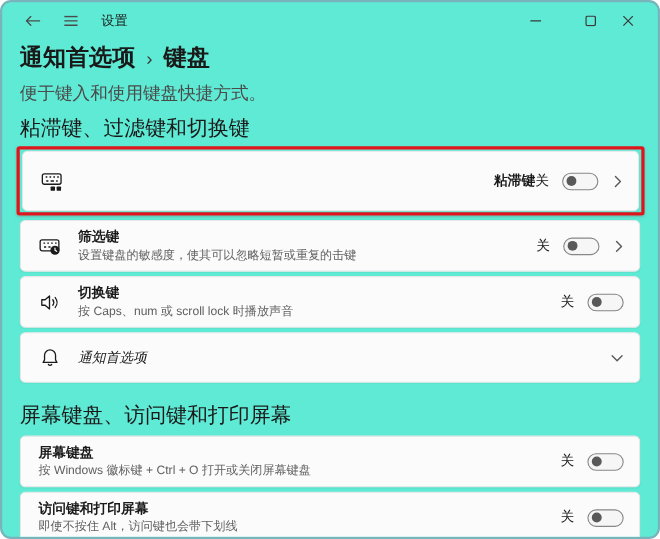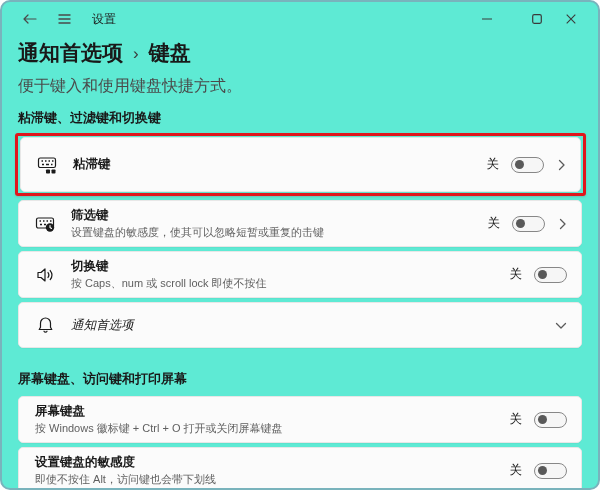--- a/index.html
+++ b/index.html
@@ -26,21 +26,21 @@
   .win-ctrls{ display:flex; align-items:center; }
   .win-ctrls .tb-btn{ width:34px; }
   .win-ctrls .gap-lg{ margin-right:16px; }
   .hamburger{ margin-left:14px; }
 
   
   .content{ padding:0 16px; }
   .breadcrumb{ margin-top:6px; display:flex; align-items:center; font-size:21px; font-weight:600; line-height:28px; color:#191919; }
   .crumb-sep{ font-size:17px; font-weight:400; color:#3a3a3a; margin:0 10px; padding-top:2px; }
   .page-desc{ margin-top:10px; font-size:16px; color:#4a4a4a; line-height:16px; }
-  .section-h{ margin-top:16px; font-size:13px; font-weight:700; color:#191919; line-height:16px; }
+  .section-h{ margin-top:16px; font-size:19px; font-weight:400; color:#191919; line-height:16px; }
   .section-h.second{ margin-top:23px; }
 
   
   .card{
     display:flex; align-items:center;
     background:#fbfbfb;
     border:1px solid #e7e7e7;
     border-radius:5px;
     padding:0 14px 0 16px;
     margin-top:4px;
@@ -62,21 +62,21 @@
   .chev-only{ margin-left:0; }
 
   
   .highlight-wrap{
     margin:7px -4px 0 -3px;
     border:3px solid #e0151c;
     border-radius:3px;
     padding:1px 2px;
     box-shadow:0 1px 2px rgba(120,120,120,0.35);
   }
-  .highlight-wrap .card{ margin-top:0; }
+  .highlight-wrap .card{ margin-top:0;text-align:right; }
 </style>
 </head>
 <body>
 
 <div class="window">
 
   <div class="titlebar">
     <div class="tb-btn">
       <svg width="14" height="10" viewBox="0 0 14 10">
           <path d="M5 1 L1 5 L5 9 M1 5 H13" stroke="#4a4a4a" stroke-width="1.2" fill="none" stroke-linecap="round" stroke-linejoin="round"></path>
@@ -176,21 +176,21 @@
     <div class="card">
       <span class="icon-cell">
         <svg width="21" height="20" viewBox="0 0 21 20">
             <path d="M3 7.5 H6 L10 4 V16 L6 12.5 H3 Z" stroke="#1b1b1b" stroke-width="1.2" fill="none" stroke-linejoin="round"></path>
             <path d="M13 7.5 a4.2 4.2 0 0 1 0 5" stroke="#1b1b1b" stroke-width="1.2" fill="none" stroke-linecap="round"></path>
             <path d="M15.2 5.5 a7.2 7.2 0 0 1 0 9" stroke="#1b1b1b" stroke-width="1.2" fill="none" stroke-linecap="round"></path>
           </svg>
       </span>
       <div class="texts">
         <span class="row-title">切换键</span>
-        <span class="row-sub">按 Caps、num 或 scroll lock 即使不按住</span>
+        <span class="row-sub">按 Caps、num 或 scroll lock 时播放声音</span>
       </div>
       <div class="controls">
         <span class="toggle-label">关</span>
         <span class="toggle">
             <span class="knob"></span>
           </span>
       </div>
     </div>
 
     <div class="card">
@@ -222,21 +222,21 @@
       <div class="controls">
         <span class="toggle-label">关</span>
         <span class="toggle">
             <span class="knob"></span>
           </span>
       </div>
     </div>
 
     <div class="card">
       <div class="texts">
-        <span class="row-title">设置键盘的敏感度</span>
+        <span class="row-title">访问键和打印屏幕</span>
         <span class="row-sub">即使不按住 Alt，访问键也会带下划线</span>
       </div>
       <div class="controls">
         <span class="toggle-label">关</span>
         <span class="toggle">
             <span class="knob"></span>
           </span>
       </div>
     </div>
 

